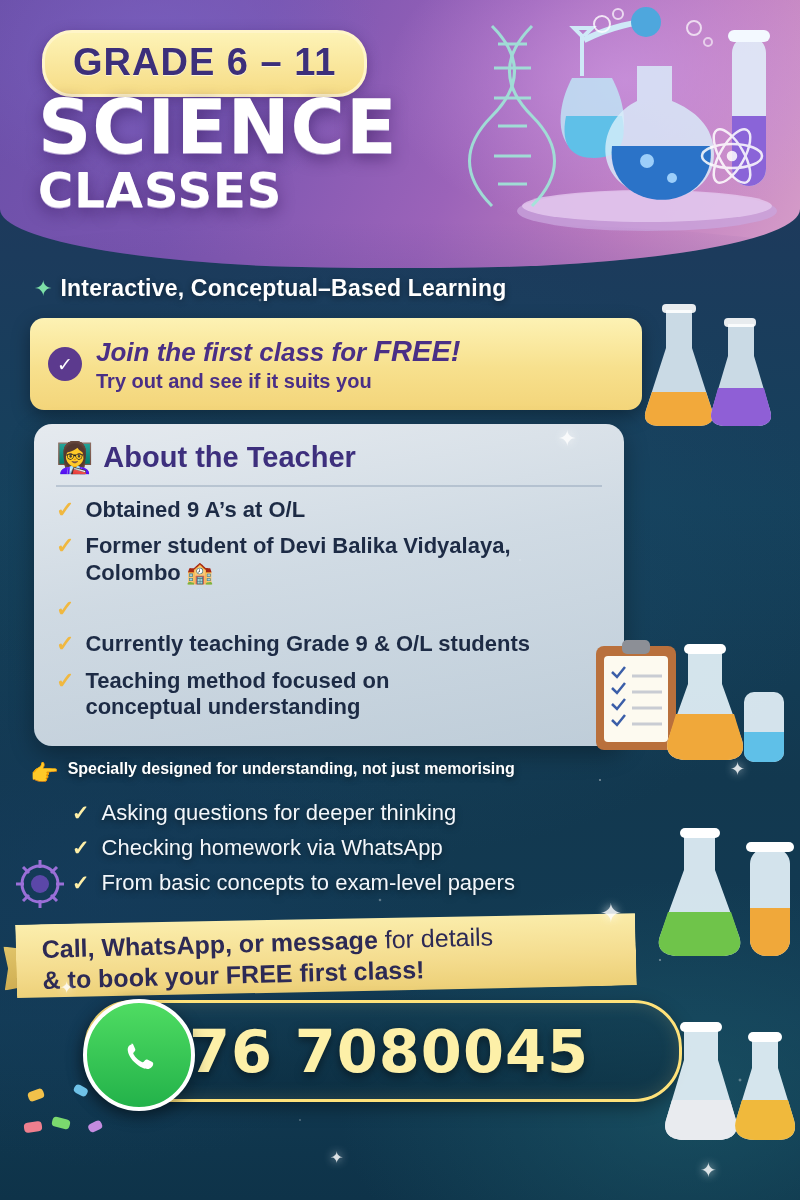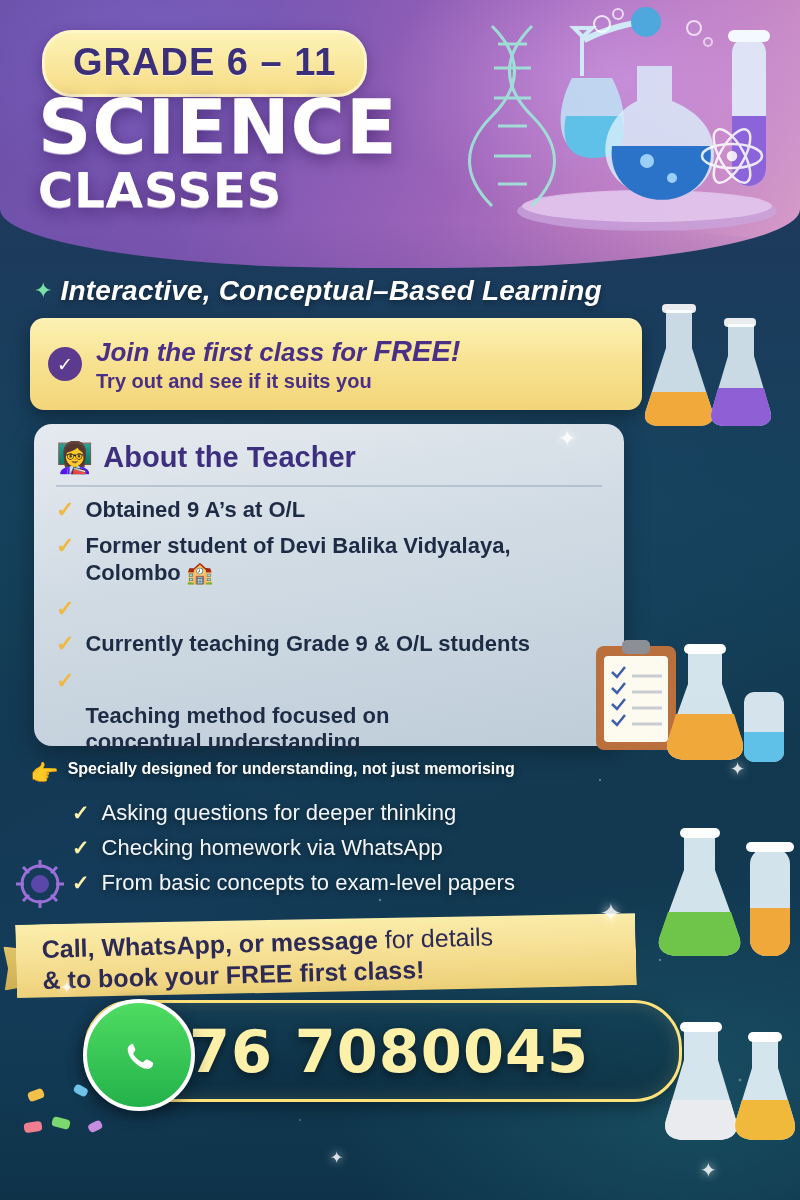--- a/index.html
+++ b/index.html
@@ -117,26 +117,25 @@
   
   .tagline {
     position: absolute;
     left: 34px; top: 275px;
     display: flex;
     align-items: center;
     gap: 8px;
   }
   .tagline .spark { color: #7de0a8; font-size: 22px; }
   .tagline .txt {
-    font-size: 28px;
+    font-size: 23px;
     font-weight: bold;
     color: #ffffff;
     letter-spacing: 0.2px;
     text-shadow: 0 2px 6px rgba(0,0,0,0.45);
-    font-style: italic;
   }
 
   
   .free-banner {
     position: absolute;
     left: 30px; top: 318px;
     width: 612px;
     height: 92px;
     border-radius: 14px;
     background: linear-gradient(180deg, #fdf2b4 0%, #f7e08d 55%, #f3d57a 100%);
@@ -419,21 +418,21 @@
       </div>
       <div class="tl-item">
         <span class="tick">✓</span>
       </div>
       <div class="tl-item">
         <span class="tick">✓</span>
         <span class="tl-text">Currently teaching Grade 9 &amp; O/L students</span>
       </div>
       <div class="tl-item">
         <span class="tick">✓</span>
-        <span class="tl-text" style="max-width:380px;margin-top:35px;">Teaching method focused on conceptual understanding</span>
+        <span class="tl-text" style="max-width:380px;">Teaching method focused on conceptual understanding</span>
       </div>
     </div>
   </div>
 
   <svg class="deco" style="left:592px; top:636px;" width="200" height="130" viewBox="0 0 200 130">
     <rect x="4" y="10" width="80" height="104" rx="8" fill="#b9703c"></rect>
     <rect x="12" y="20" width="64" height="86" rx="4" fill="#fdfaf0"></rect>
     <rect x="30" y="4" width="28" height="14" rx="5" fill="#8c8f96"></rect>
     <g stroke="#3b5ea8" stroke-width="2.5" fill="none">
       <path d="M20 36 l5 5 l8 -10"></path>

